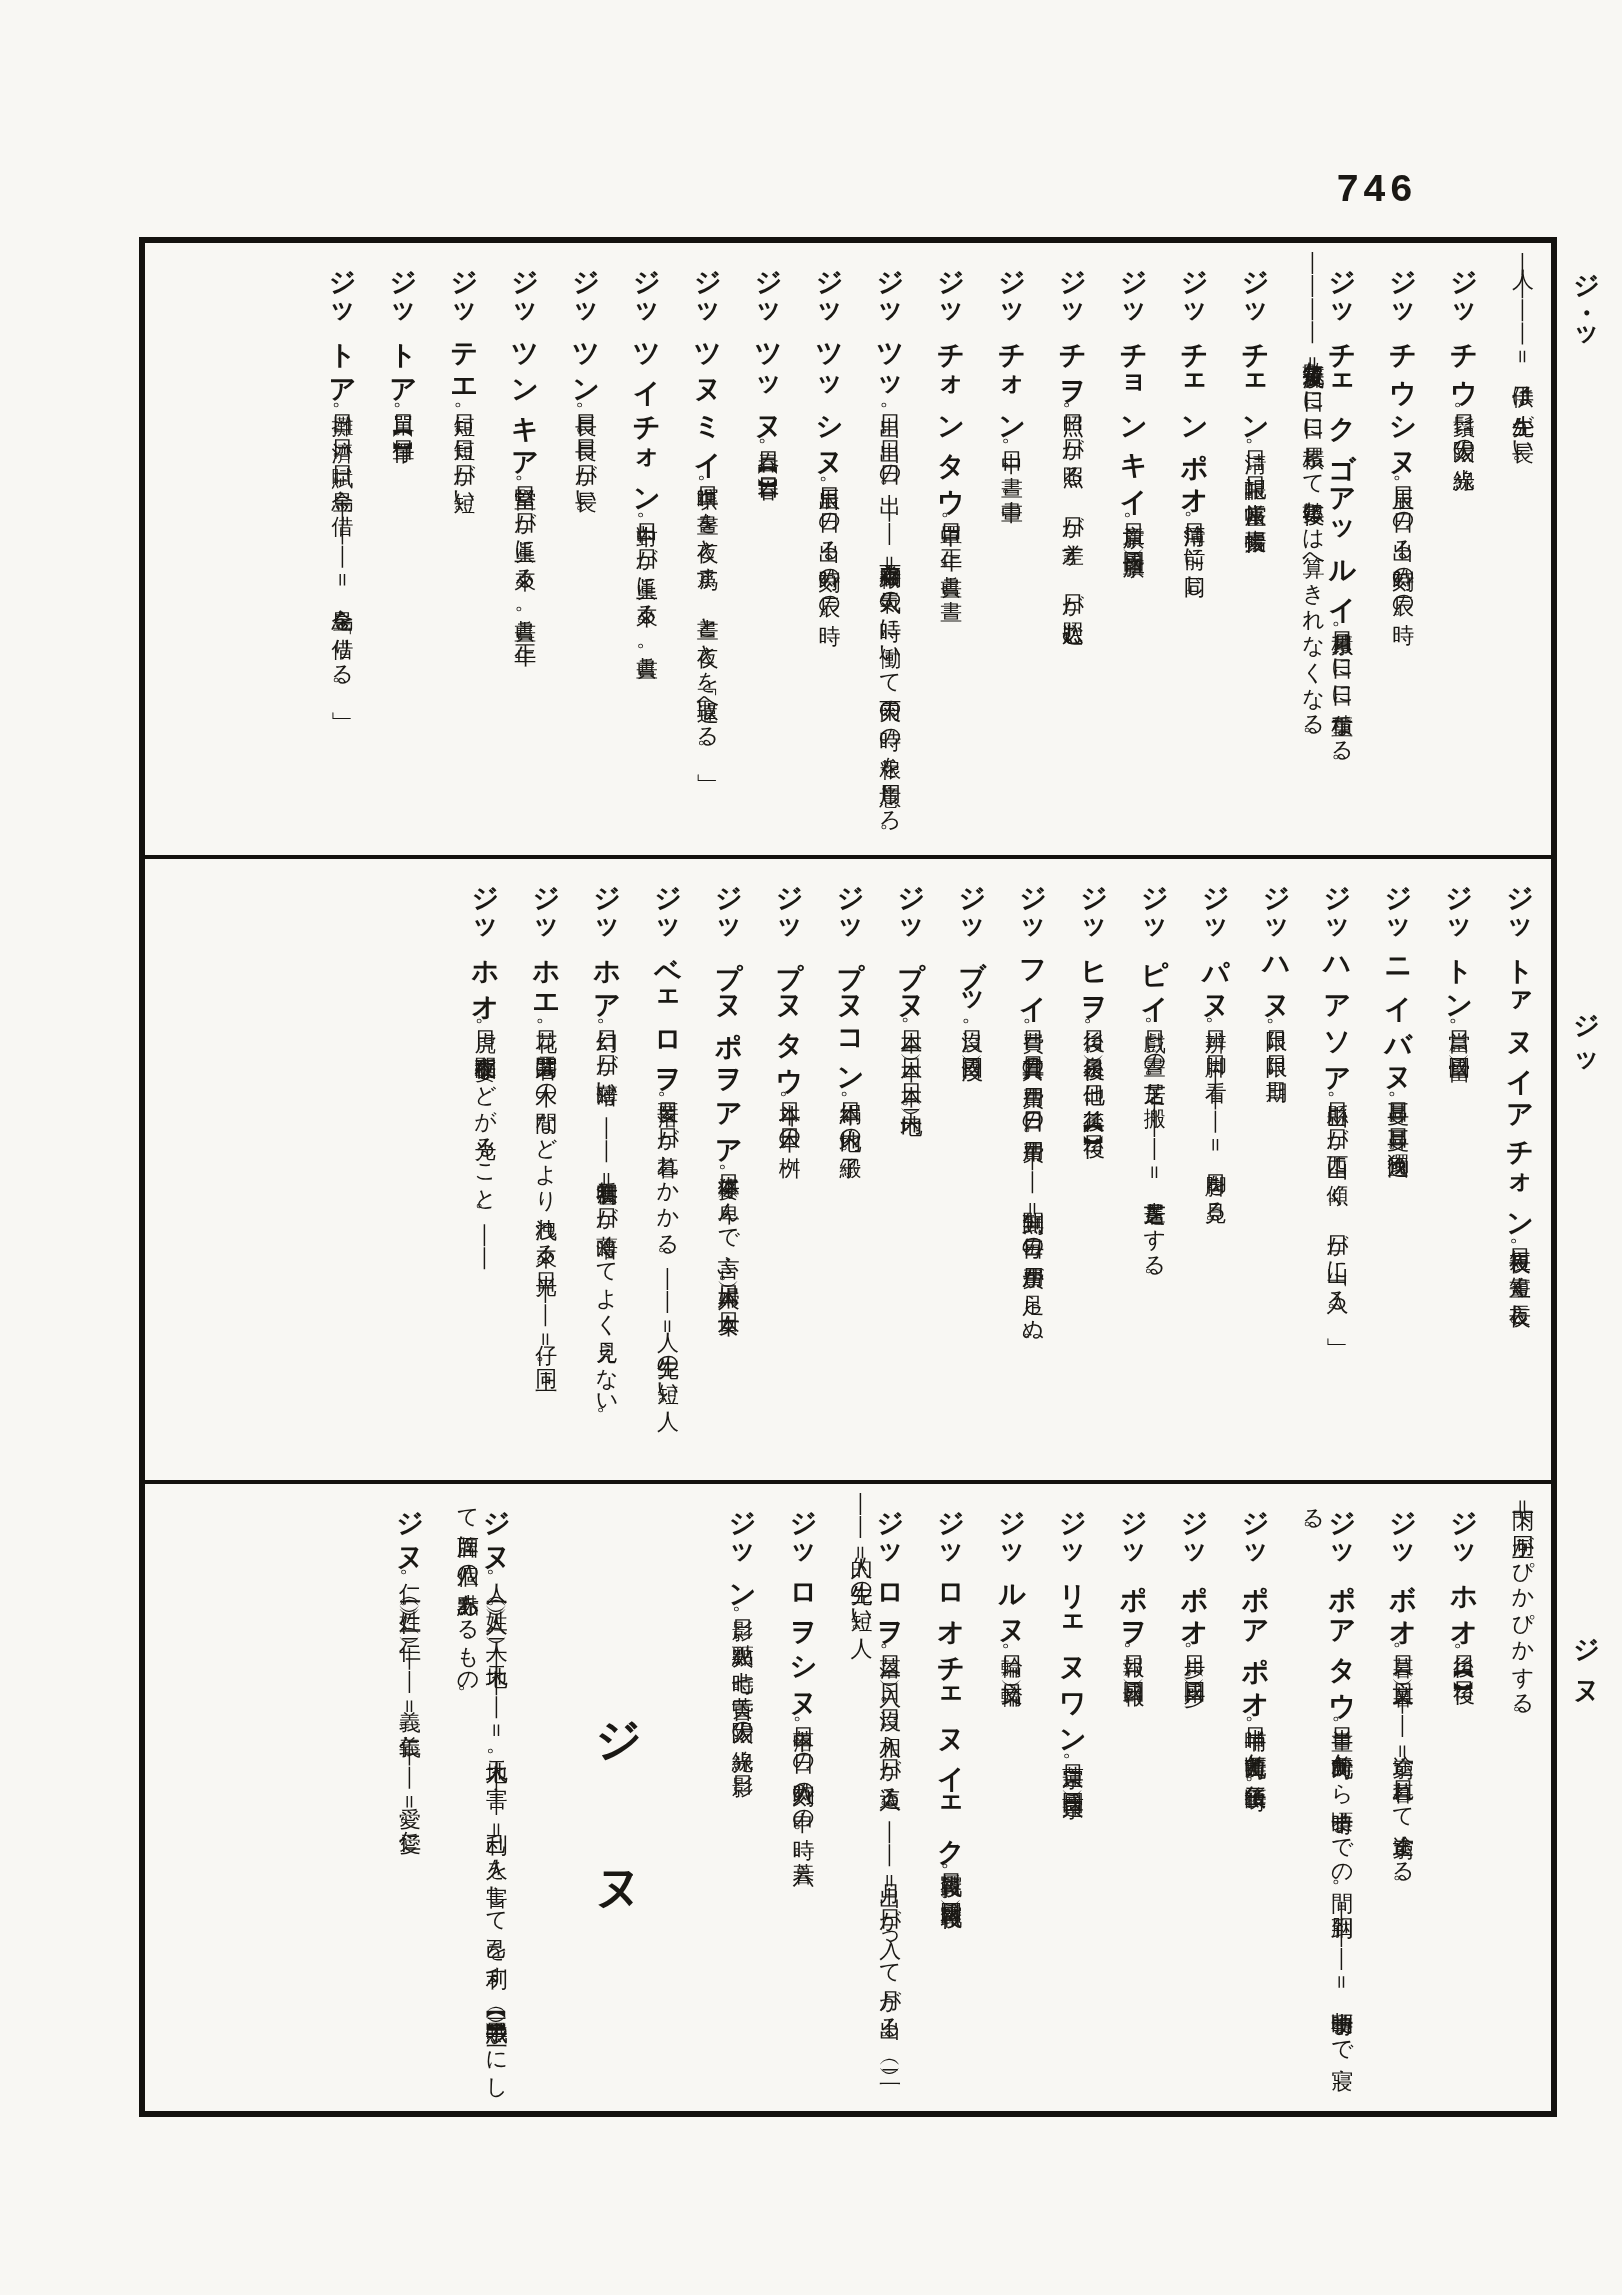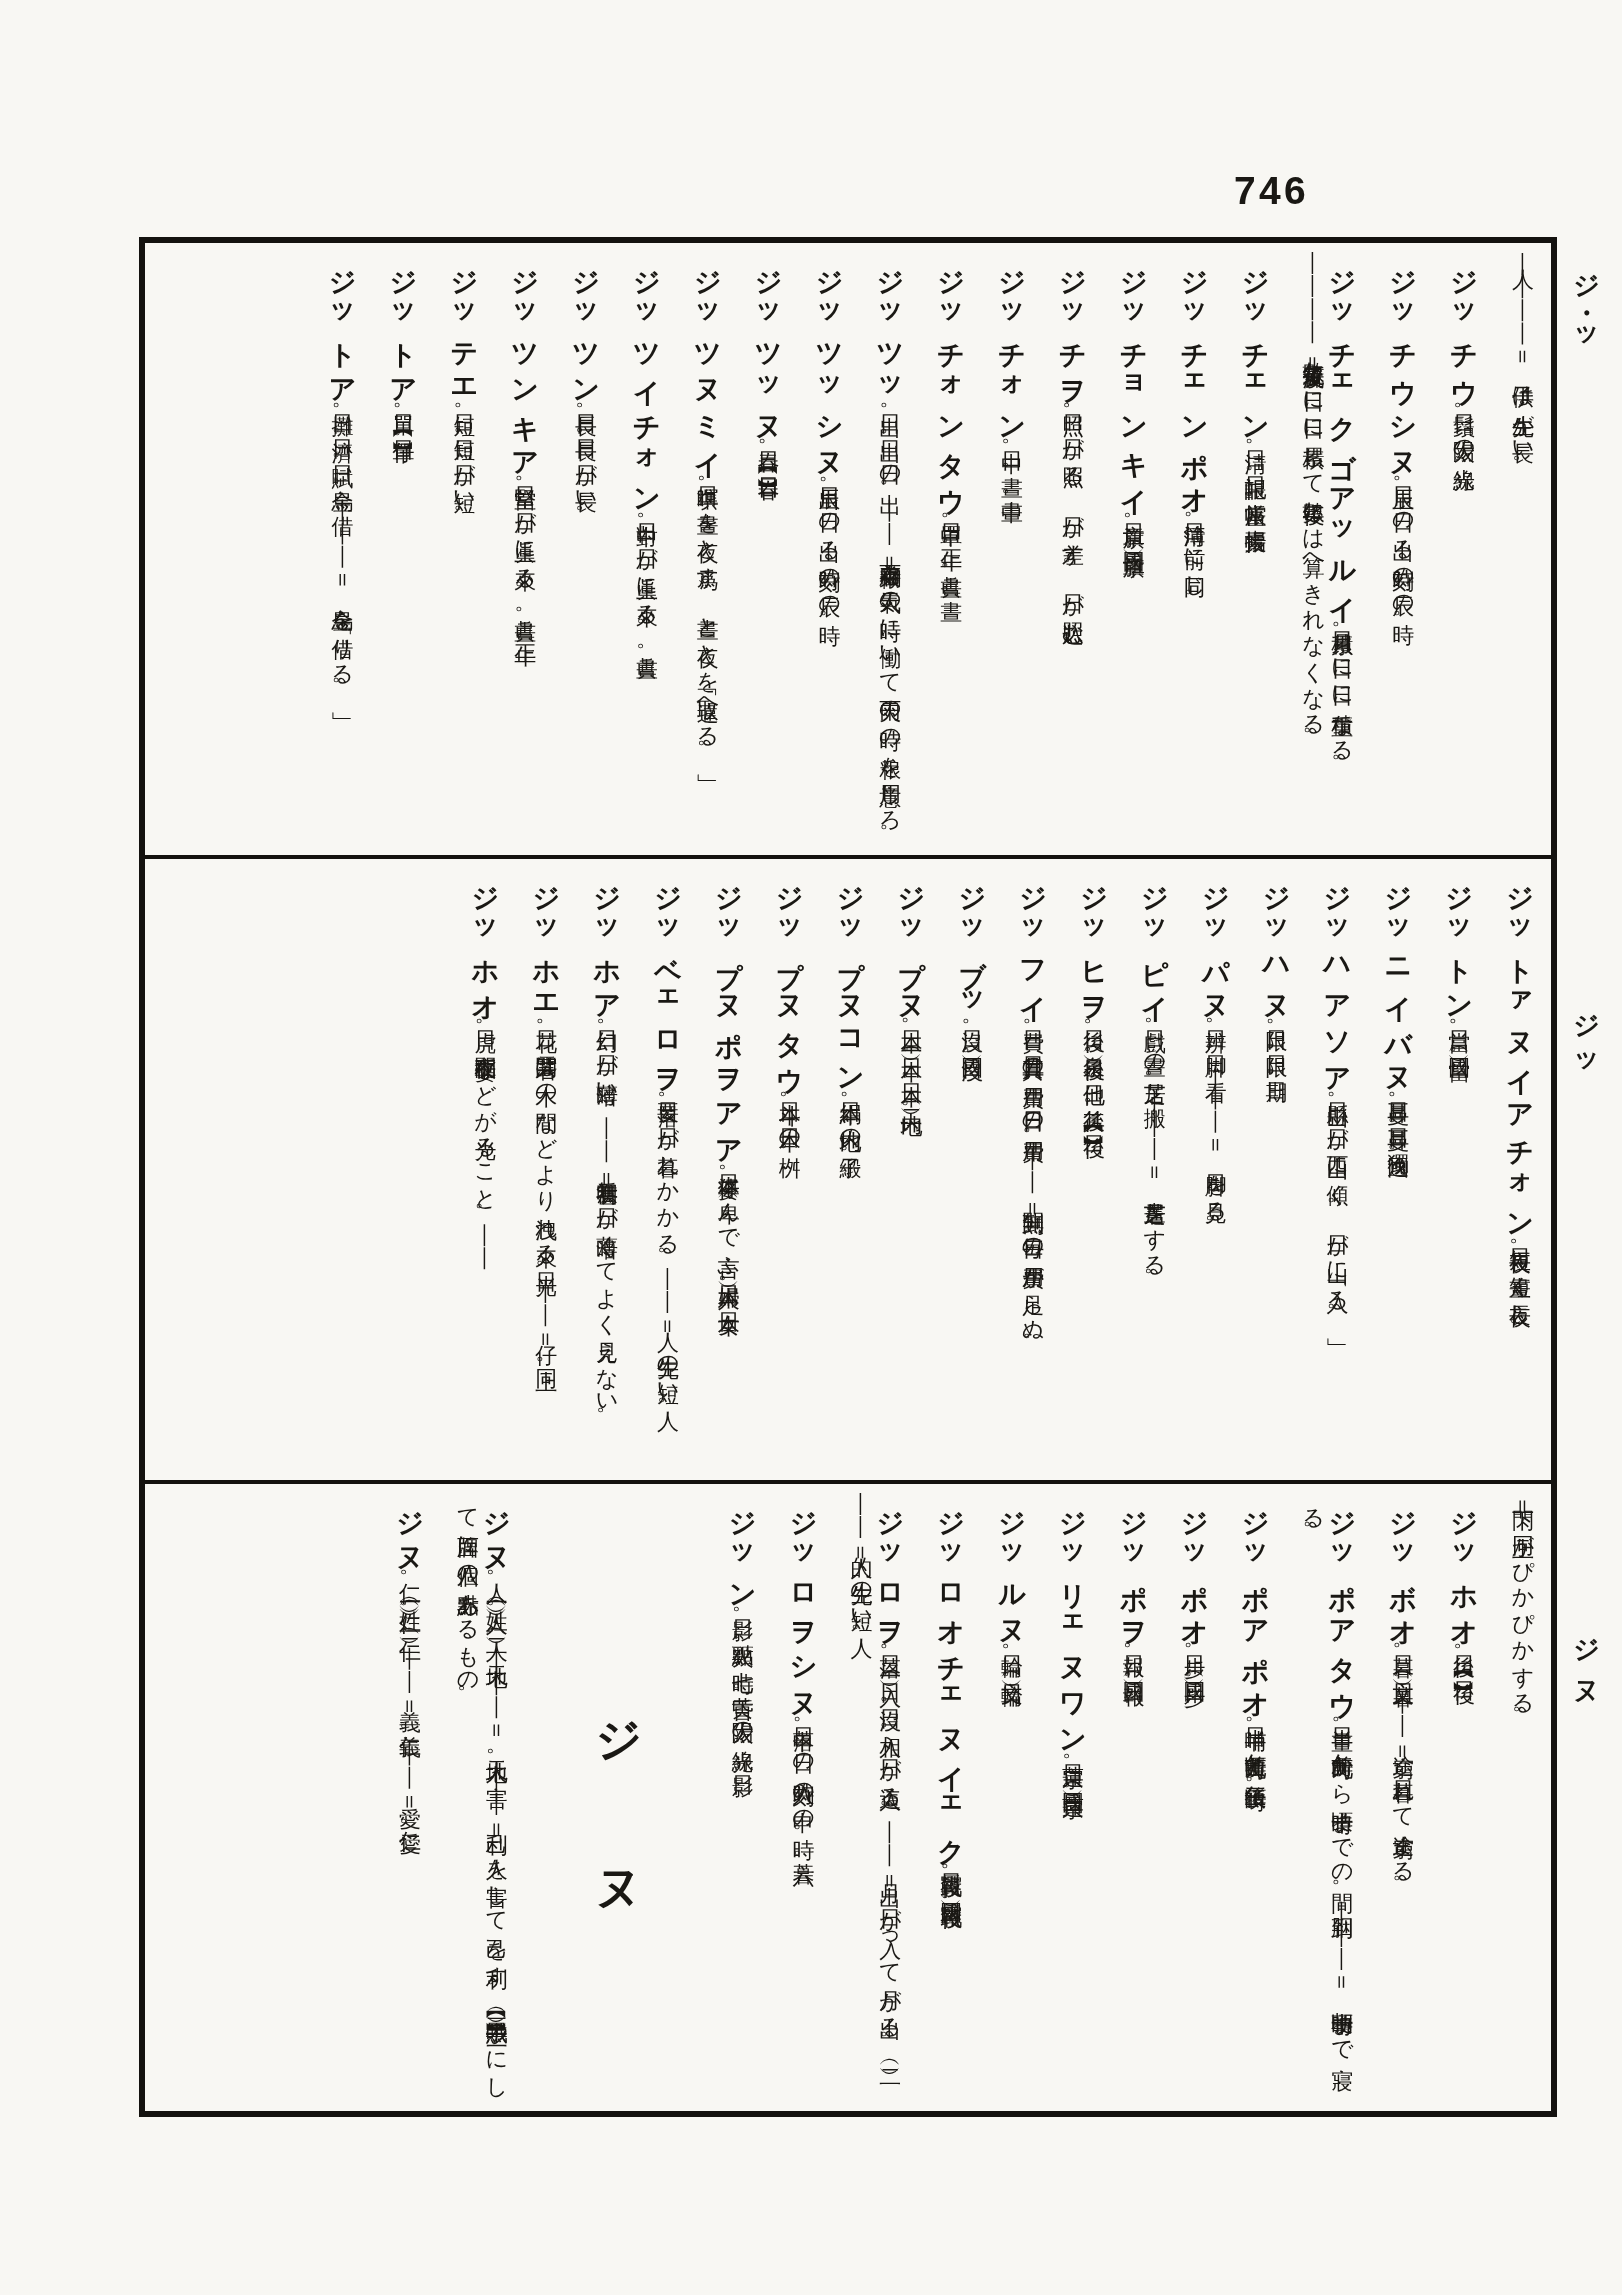--- a/index.html
+++ b/index.html
@@ -5,23 +5,23 @@
   html,body{margin:0;padding:0;background:#e8e6e0;}
   .page{
     position:relative;
     width:1623px;height:2295px;
     background:#f8f7f3;
     color:#1a1814;
     font-family:"DejaVu Serif", serif;
     overflow:hidden;
   }
   .page-number{
-    position:absolute;left:1234px;top:169px;
+    position:absolute;left:1336px;top:169px;
     font-size:39px;font-weight:bold;letter-spacing:3.3px;
-    font-family:Liberation Sans, sans-serif;
+    font-family:Liberation Mono, monospace;
   }
   .frame{
     position:absolute;left:139px;top:237px;
     width:1418px;height:1880px;
     border:6.5px solid #14120f;
     box-sizing:border-box;
     display:flex;flex-direction:column;
   }
   .band{
     writing-mode:vertical-rl;

